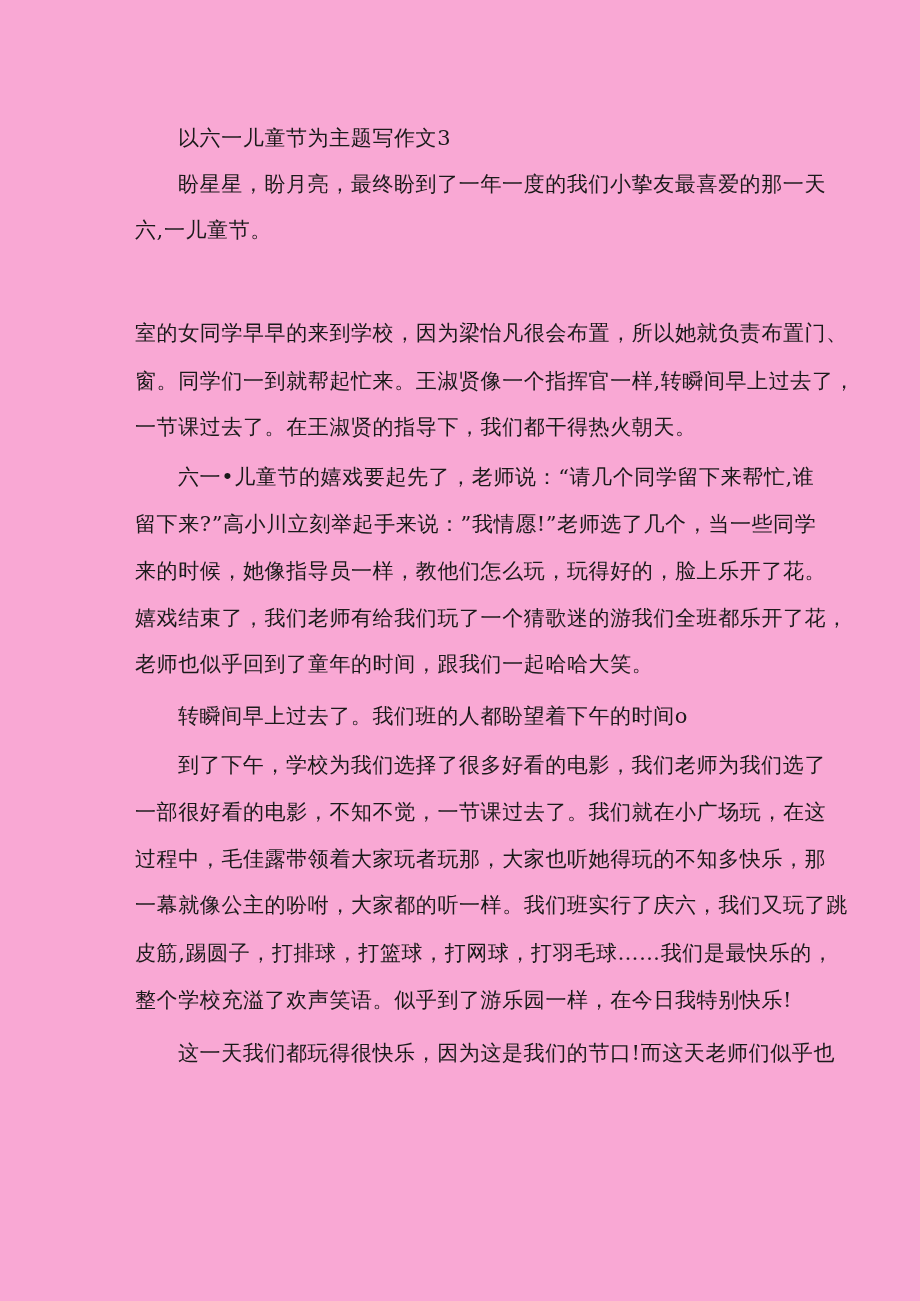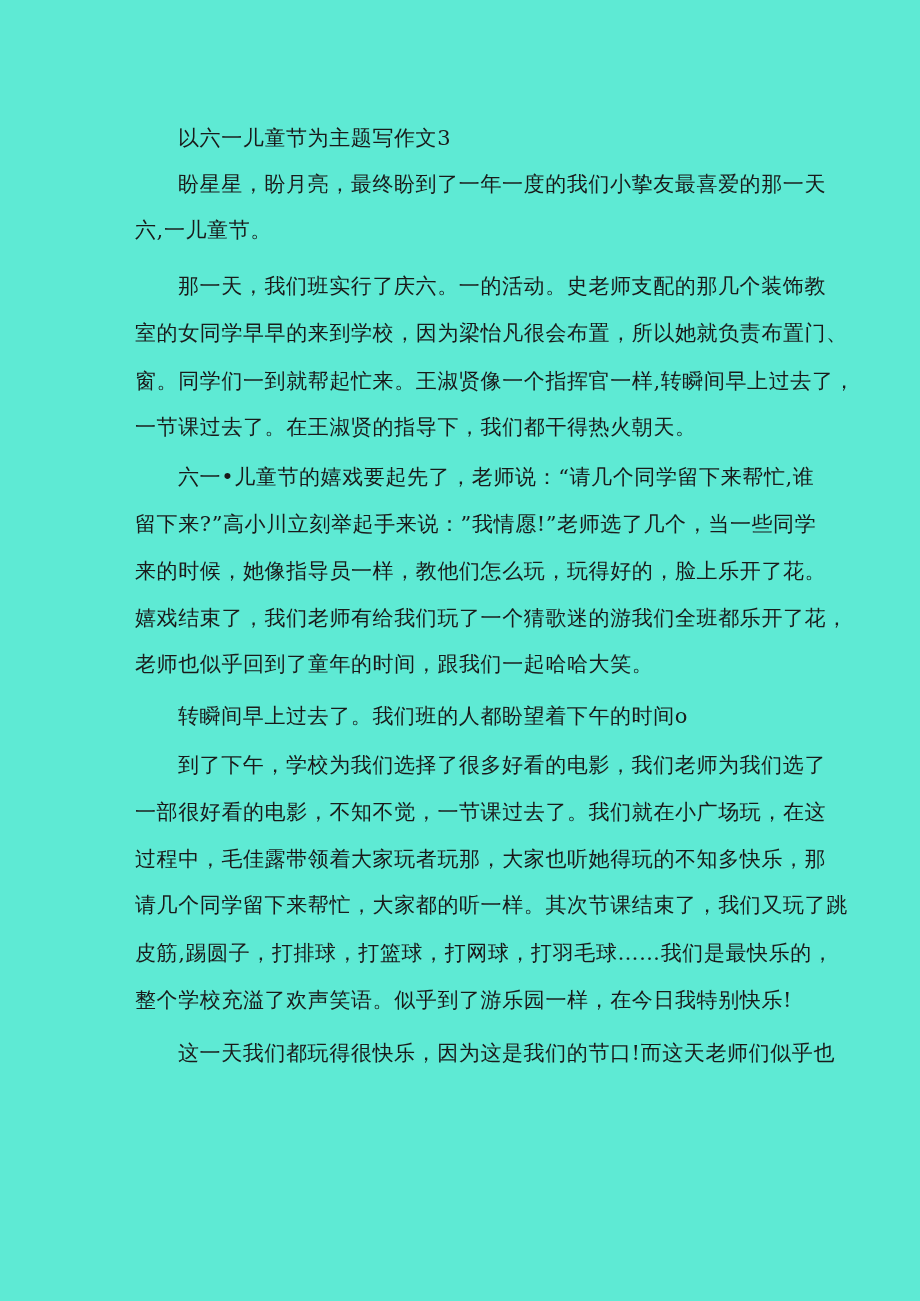--- a/index.html
+++ b/index.html
@@ -13,49 +13,48 @@
       position: relative;
       overflow: hidden;
       font-family: "DejaVu Serif", "Liberation Serif", serif;
       color: #1a1a1a;
     }
     .page {
       position: absolute;
       left: 0; top: 0;
       width: 920px;
       height: 1301px;
-      background: #5eead4;
+      background: #f9a8d4;
     }
     .line {
       position: absolute;
       left: 135px;
       white-space: nowrap;
       font-size: 21px;
       line-height: 26px;
       letter-spacing: 0.6px;
     }
     .indent { left: 178px; }
   </style>
 </head>
 <body>
 
 <div class="page">
   <div class="line indent" style="top:125px">以六一儿童节为主题写作文3</div>
   <div class="line indent" style="top:171px">盼星星，盼月亮，最终盼到了一年一度的我们小挚友最喜爱的那一天</div>
   <div class="line" style="top:217px">六,一儿童节。</div>
-  <div class="line indent" style="top:273px">那一天，我们班实行了庆六。一的活动。史老师支配的那几个装饰教</div>
   <div class="line" style="top:320px">室的女同学早早的来到学校，因为梁怡凡很会布置，所以她就负责布置门、</div>
   <div class="line" style="top:368px">窗。同学们一到就帮起忙来。王淑贤像一个指挥官一样,转瞬间早上过去了，</div>
   <div class="line" style="top:414px">一节课过去了。在王淑贤的指导下，我们都干得热火朝天。</div>
   <div class="line indent" style="top:464px">六一•儿童节的嬉戏要起先了，老师说：“请几个同学留下来帮忙,谁</div>
   <div class="line" style="top:511px">留下来?”高小川立刻举起手来说：”我情愿!”老师选了几个，当一些同学</div>
   <div class="line" style="top:558px">来的时候，她像指导员一样，教他们怎么玩，玩得好的，脸上乐开了花。</div>
   <div class="line" style="top:605px">嬉戏结束了，我们老师有给我们玩了一个猜歌迷的游我们全班都乐开了花，</div>
   <div class="line" style="top:651px">老师也似乎回到了童年的时间，跟我们一起哈哈大笑。</div>
   <div class="line indent" style="top:703px">转瞬间早上过去了。我们班的人都盼望着下午的时间o</div>
   <div class="line indent" style="top:752px">到了下午，学校为我们选择了很多好看的电影，我们老师为我们选了</div>
   <div class="line" style="top:799px">一部很好看的电影，不知不觉，一节课过去了。我们就在小广场玩，在这</div>
   <div class="line" style="top:846px">过程中，毛佳露带领着大家玩者玩那，大家也听她得玩的不知多快乐，那</div>
-  <div class="line" style="top:892px">请几个同学留下来帮忙，大家都的听一样。其次节课结束了，我们又玩了跳</div>
+  <div class="line" style="top:892px">一幕就像公主的吩咐，大家都的听一样。我们班实行了庆六，我们又玩了跳</div>
   <div class="line" style="top:940px">皮筋,踢圆子，打排球，打篮球，打网球，打羽毛球……我们是最快乐的，</div>
   <div class="line" style="top:987px">整个学校充溢了欢声笑语。似乎到了游乐园一样，在今日我特别快乐!</div>
   <div class="line indent" style="top:1040px">这一天我们都玩得很快乐，因为这是我们的节口!而这天老师们似乎也</div>
 </div>
 
 </body></html>

